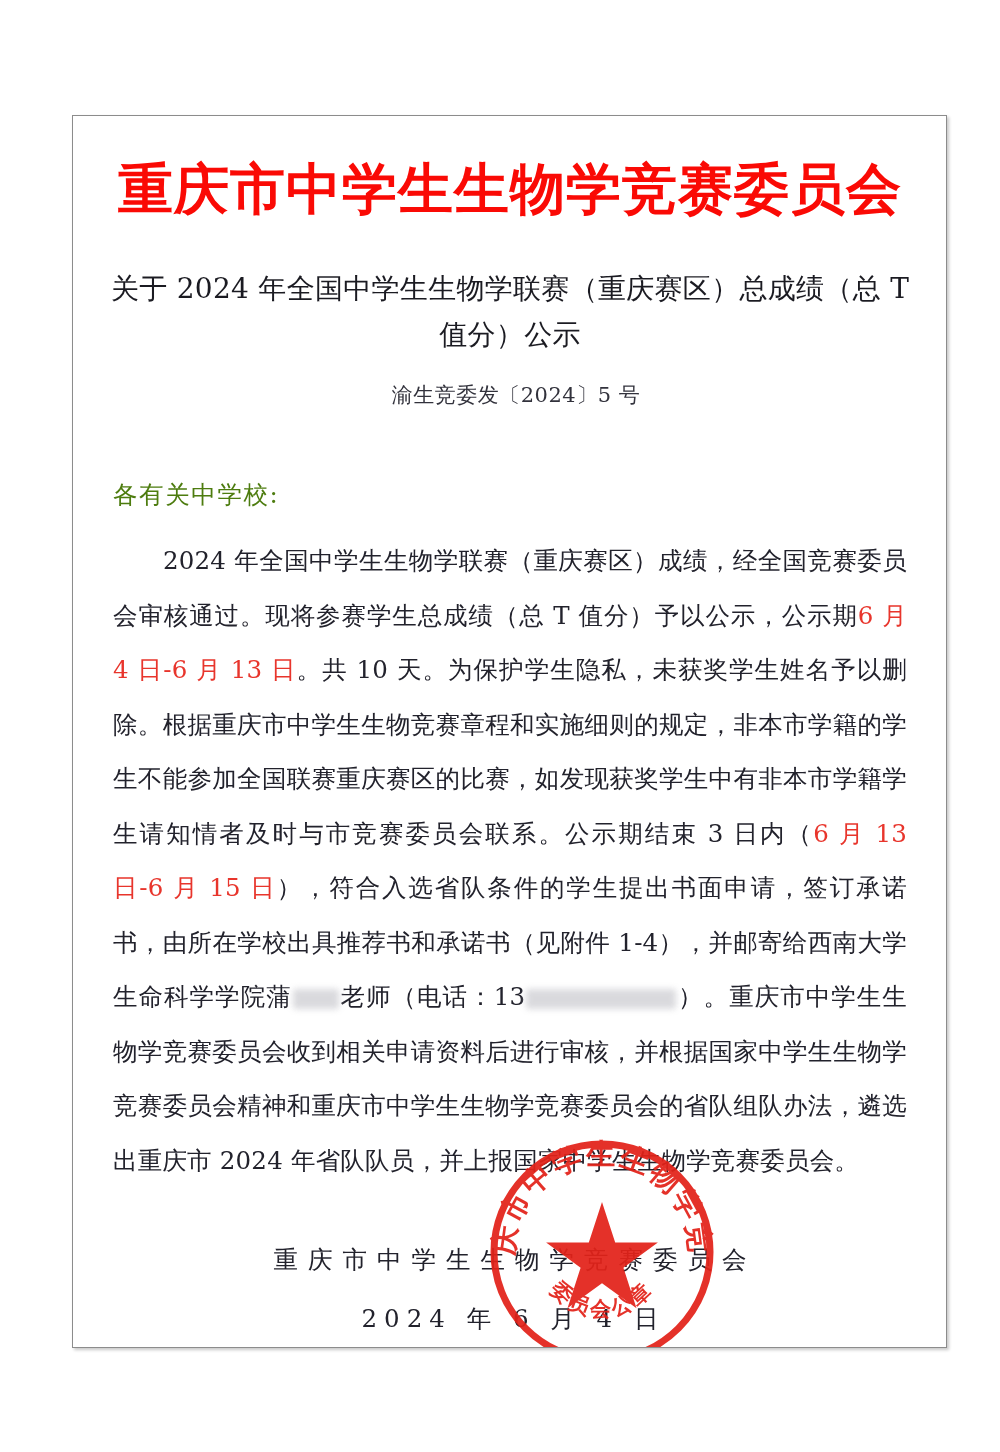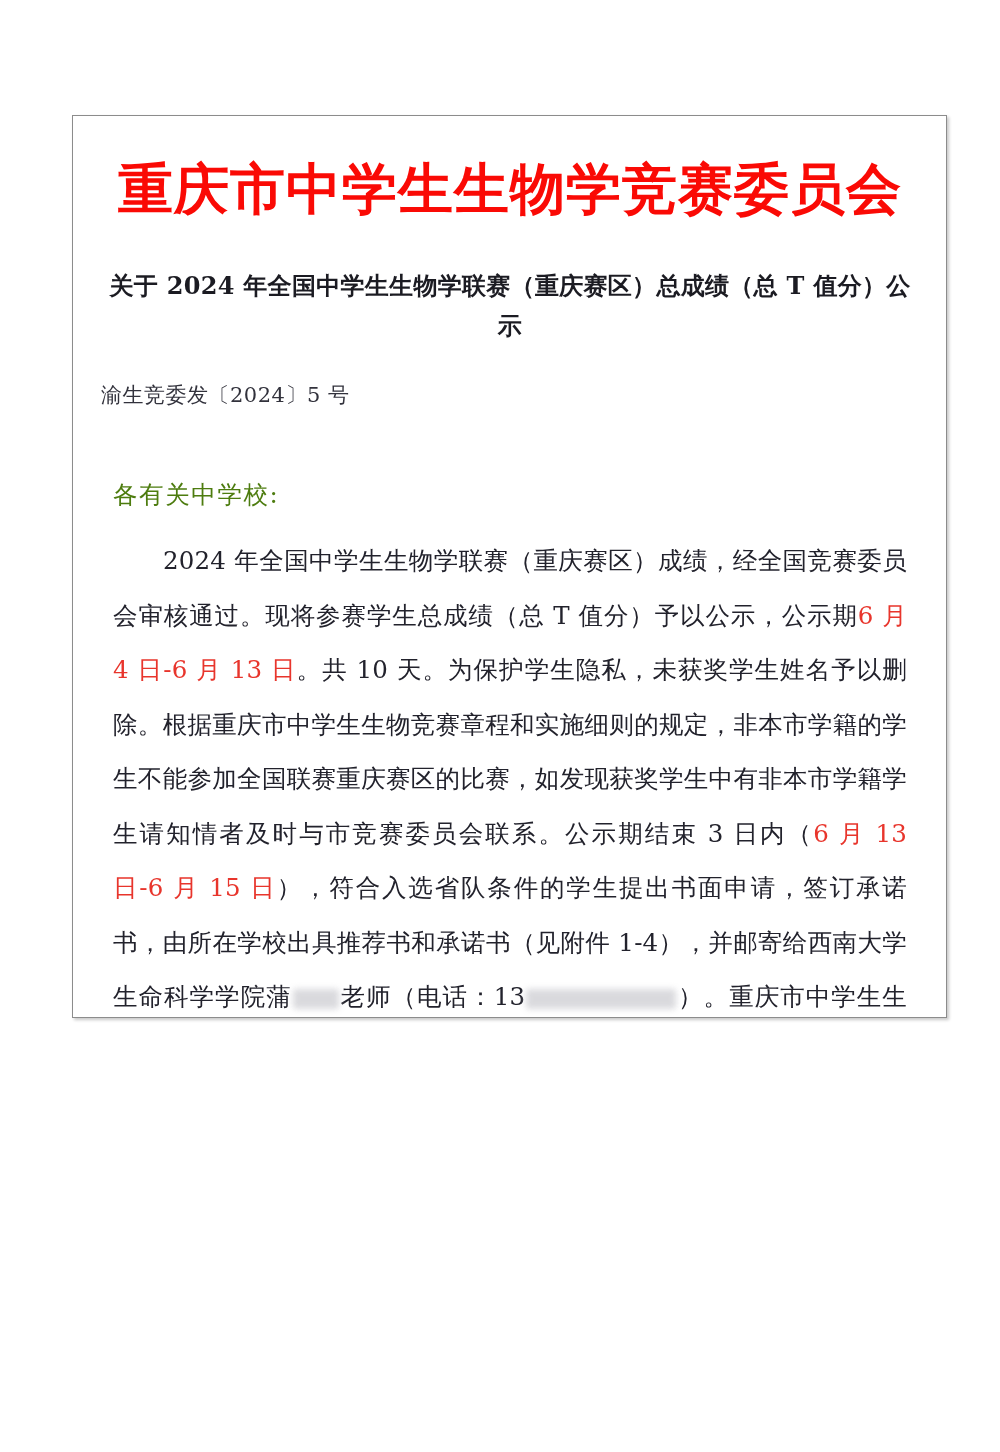--- a/index.html
+++ b/index.html
@@ -14,21 +14,21 @@
     font-family: "DejaVu Serif", "Liberation Serif", serif;
     overflow: hidden;
   }
 
   
   #page-sheet {
     position: absolute;
     left: 72px;
     top: 115px;
     width: 875px;
-    height: 903px;
+    height: 1233px;
     background: #ffffff;
     border: 1px solid #8c8c8c;
     box-shadow: 2px 2px 3px rgba(0,0,0,0.22);
     box-sizing: border-box;
     overflow: hidden;
   }
 
   .inner {
     position: absolute;
     left: 28px;
@@ -54,33 +54,33 @@
   }
 
   
   #doc-subtitle {
     position: absolute;
     top: 150px;
     left: 6px;
     width: 806px;
     text-align: center;
     color: #1b1b22;
-    font-weight: bold;
-    font-size: 24px;
+    font-weight: normal;
+    font-size: 28px;
     line-height: 1.65;
     letter-spacing: 0.3px;
   }
 
   
   #doc-number {
     position: absolute;
     top: 265px;
-    left: 0;
-    width: 818px;
-    text-align: left;
+    left: 6px;
+    width: 818px;
+    text-align: center;
     color: #32323c;
     font-size: 21px;
     letter-spacing: 0.5px;
   }
 
   
   #salutation {
     position: absolute;
     top: 362px;
     left: 12px;

